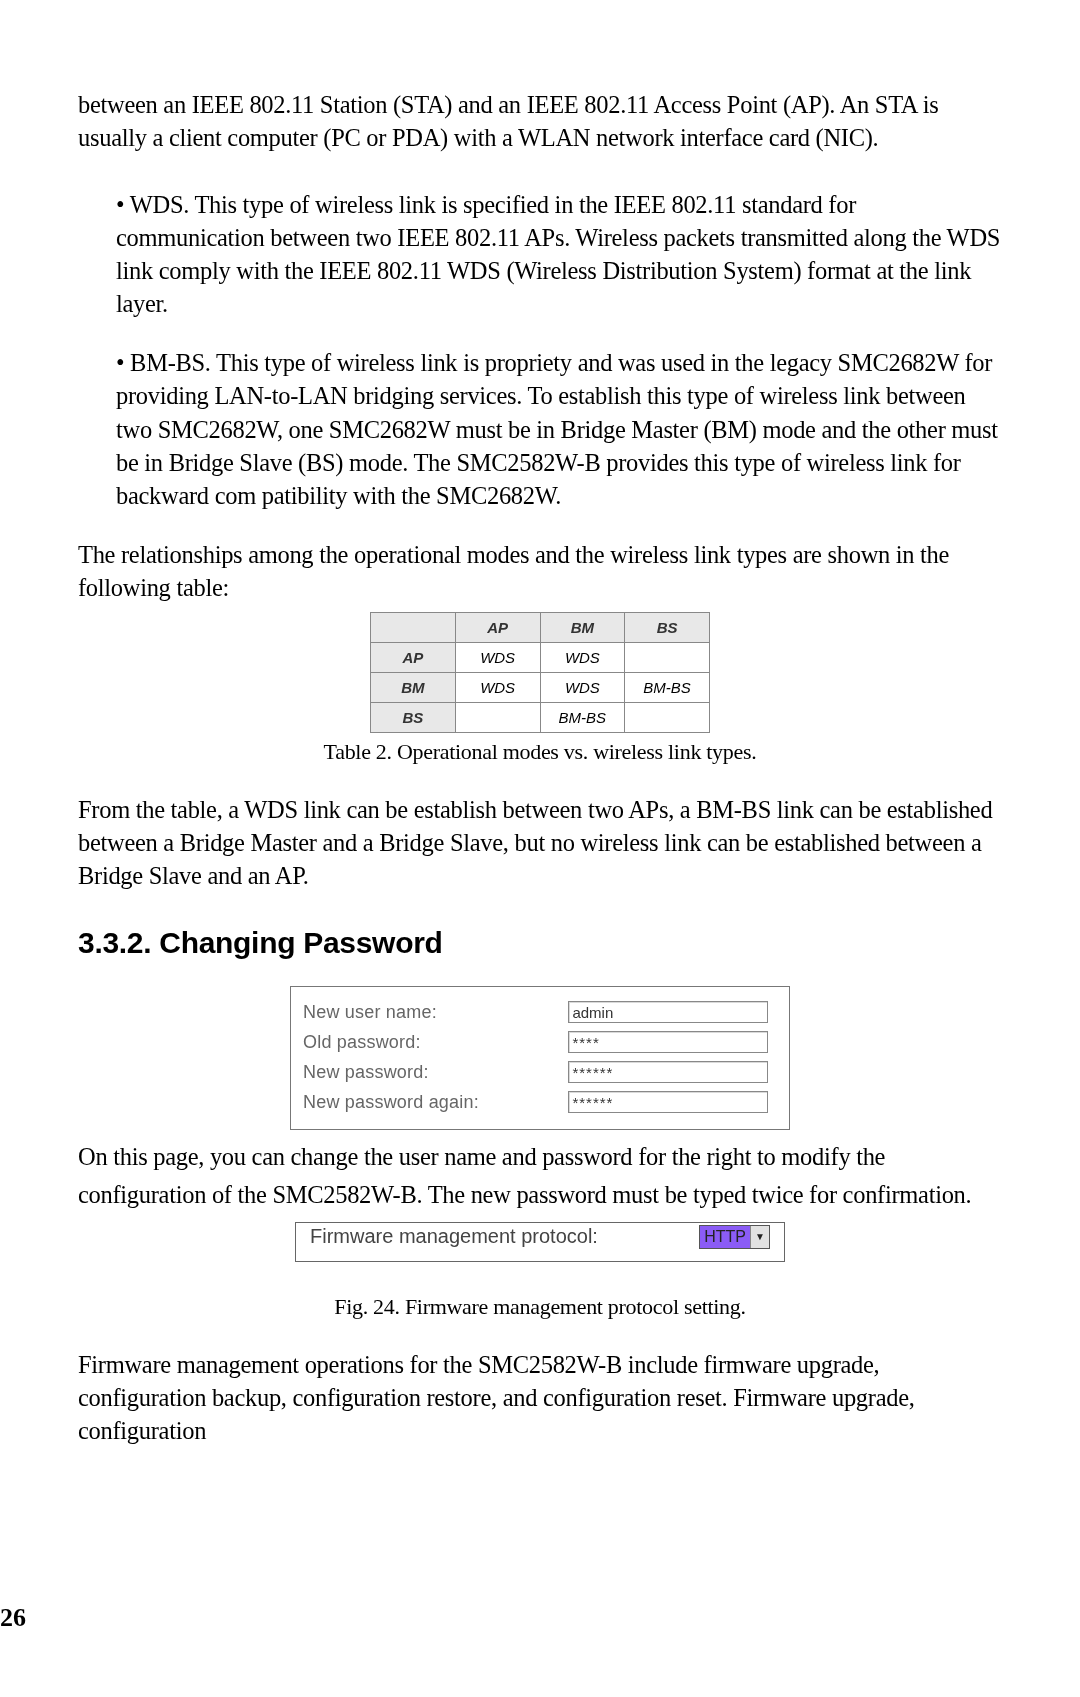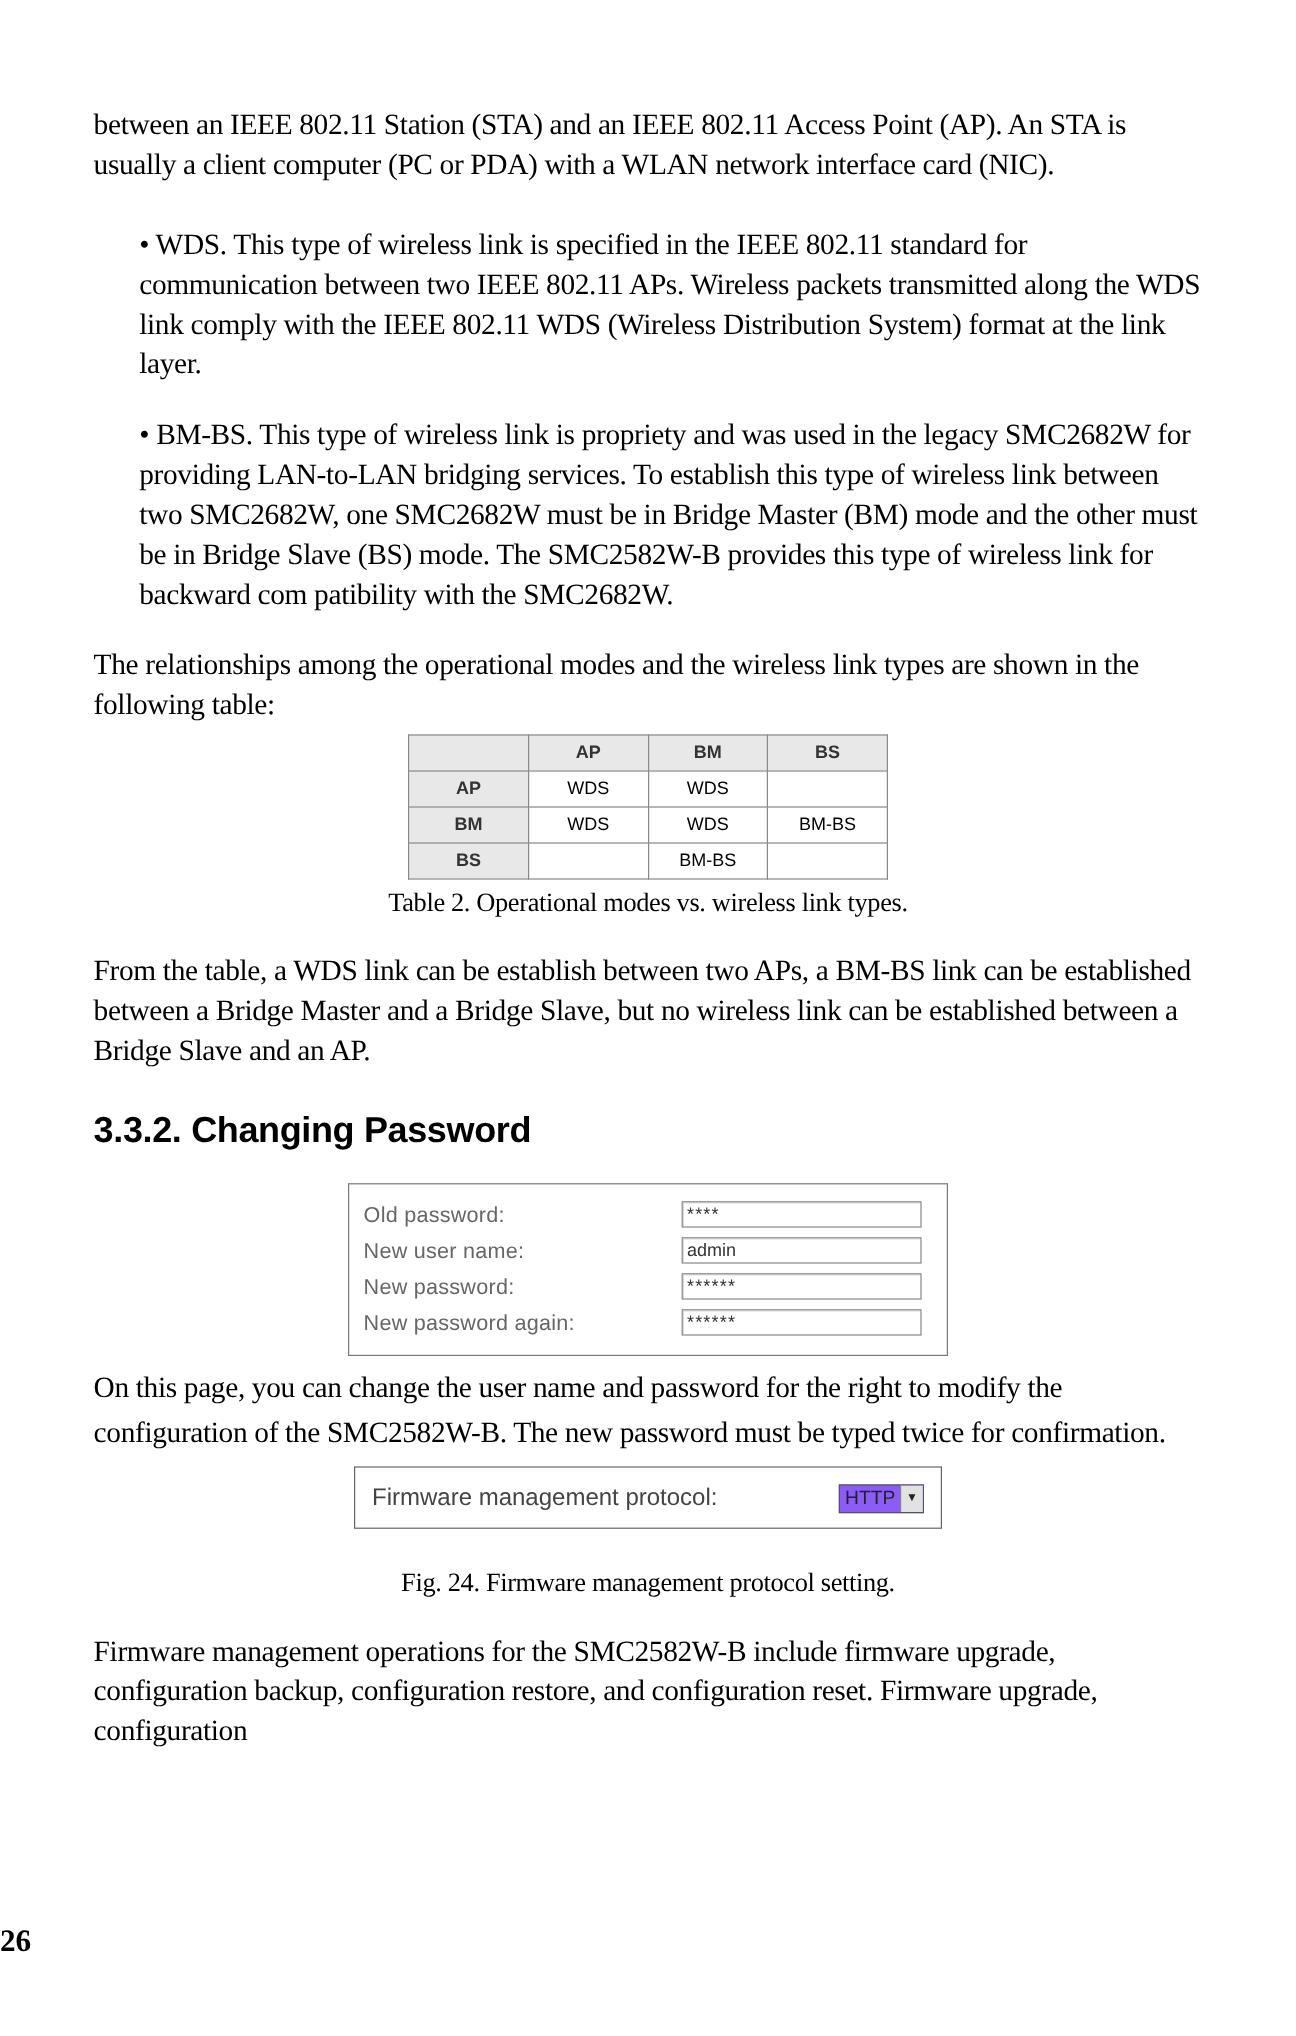--- a/index.html
+++ b/index.html
@@ -31,22 +31,23 @@
   }
   .bullet {
     font-size: 24.5px;
     line-height: 1.35;
     letter-spacing: -0.3px;
     margin: 0 0 26px 0;
   }
   .bold { font-weight: 400; }
   .section-gap { height: 26px; }
   .table1-wrap {
-    width: 400px;
+    width: 340px;
     margin: 2px auto 6px auto;
+    font-style: italic;
   }
   table.modes {
     border-collapse: collapse;
     width: 100%;
     font-family: Arial, Helvetica, sans-serif;
     font-size: 15px;
     table-layout: fixed;
   }
   table.modes th, table.modes td {
     border: 1px solid #888;
@@ -115,21 +116,21 @@
   }
   .pw-input.text {
     letter-spacing: 0px;
   }
   
   .fw-panel {
     width: 490px;
     margin: 8px auto 8px auto;
     border: 1px solid #666;
     background: #fff;
-    padding: 14px 14px 12px 14px;
+    padding: 2px 14px 12px 14px;
     box-sizing: border-box;
     font-family: Verdana, Geneva, sans-serif;
     font-size: 20px;
     color: #444;
     display: flex;
     align-items: center;
     justify-content: space-between;
   }
   .fw-select {
     display: inline-flex;
@@ -217,26 +218,26 @@
       </table>
   </div>
   <div class="caption narrow">Table 2. Operational modes vs. wireless link types.</div>
 
   <p class="p narrow">From the table, a WDS link can be establish between two APs, a BM-BS link can be established between a Bridge Master and a Bridge Slave, but no wireless link can be established between a Bridge Slave and an AP.</p>
 
   <h2 class="h2">3.3.2. Changing Password</h2>
 
   <div class="pw-panel">
     <div class="pw-row">
+      <div class="pw-label">New user name:</div>
+      <div class="pw-field"><input class="pw-input text" value="admin" style=""></div>
+    </div>
+    <div class="pw-row">
       <div class="pw-label">Old password:</div>
       <div class="pw-field"><input class="pw-input" value="****" style=""></div>
-    </div>
-    <div class="pw-row">
-      <div class="pw-label">New user name:</div>
-      <div class="pw-field"><input class="pw-input text" value="admin" style=""></div>
     </div>
     <div class="pw-row">
       <div class="pw-label">New password:</div>
       <div class="pw-field"><input class="pw-input" value="******" style=""></div>
     </div>
     <div class="pw-row">
       <div class="pw-label">New password again:</div>
       <div class="pw-field"><input class="pw-input" value="******" style=""></div>
     </div>
   </div>

